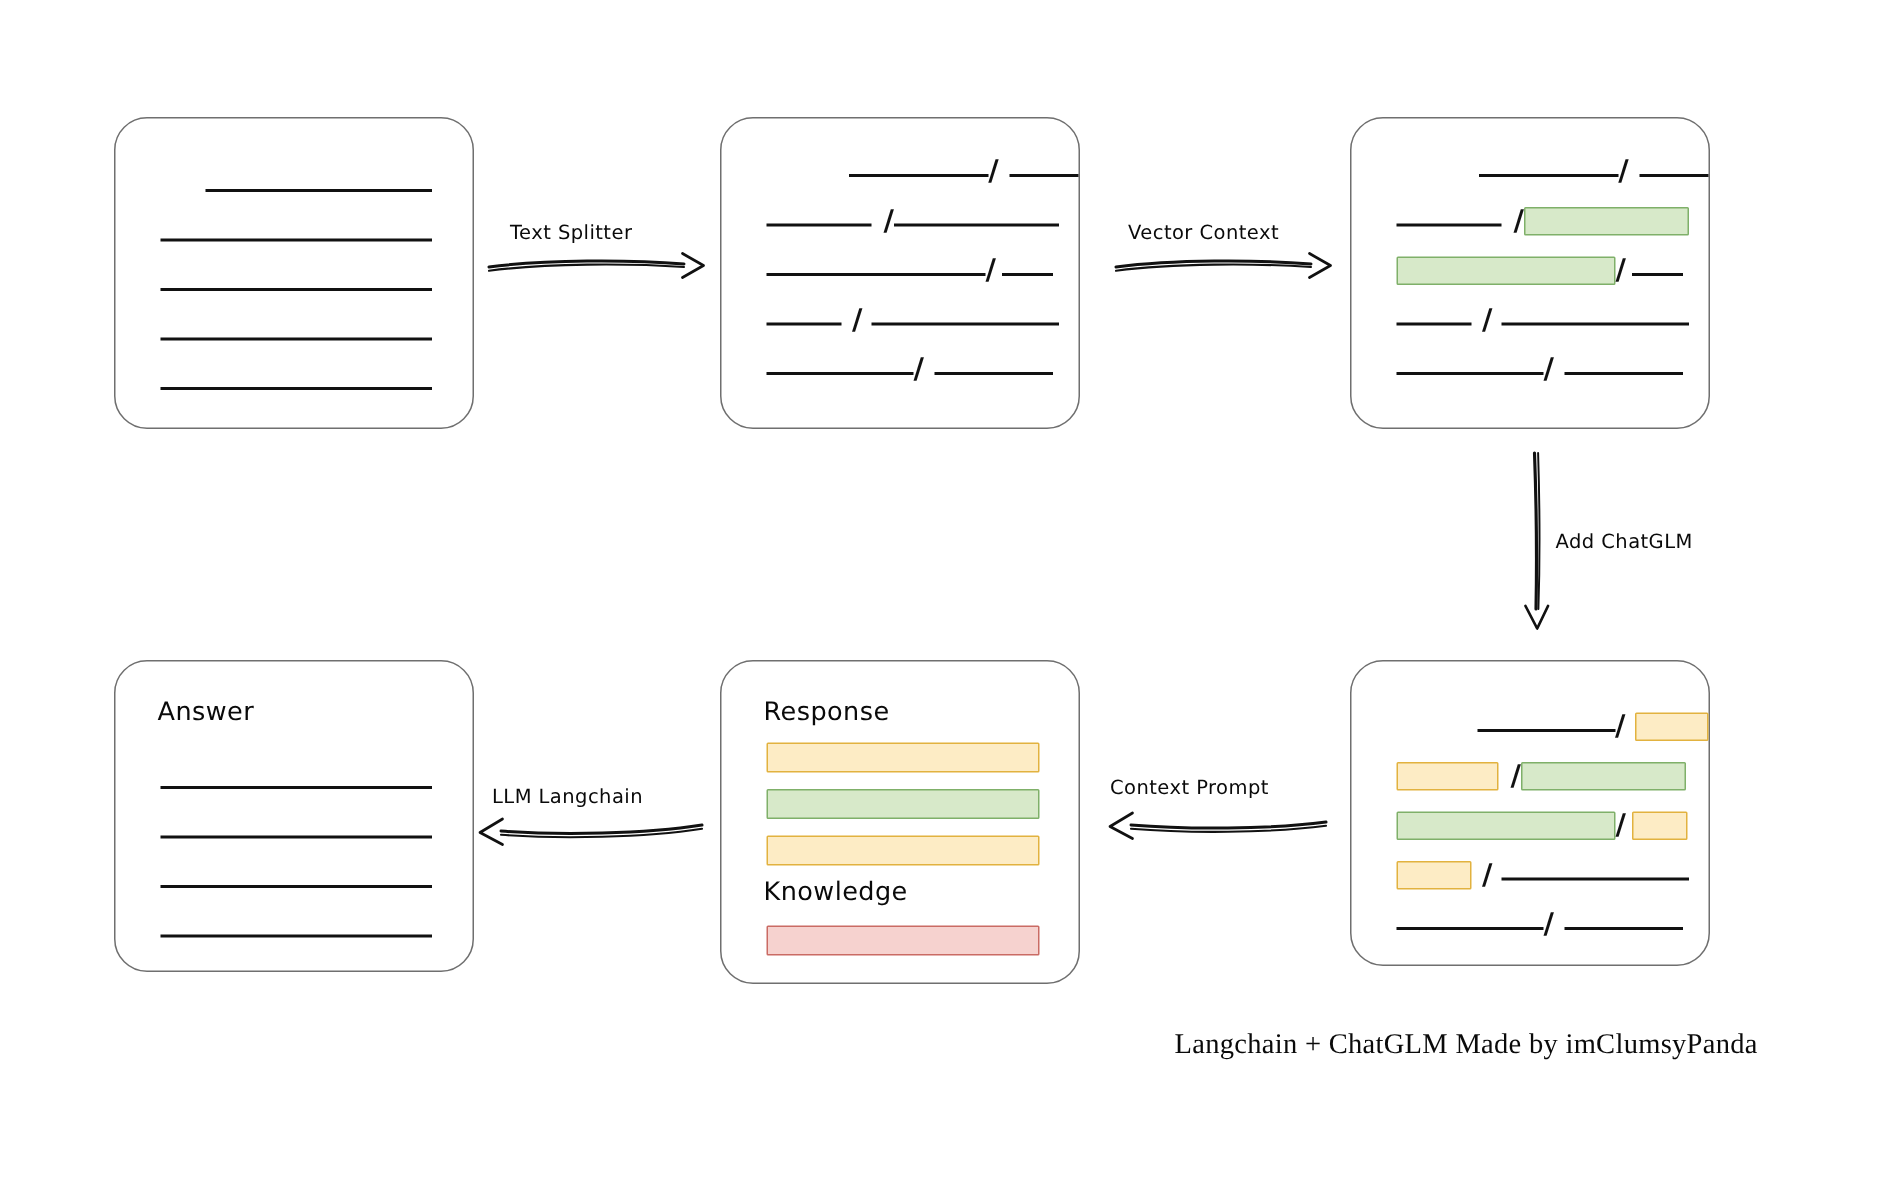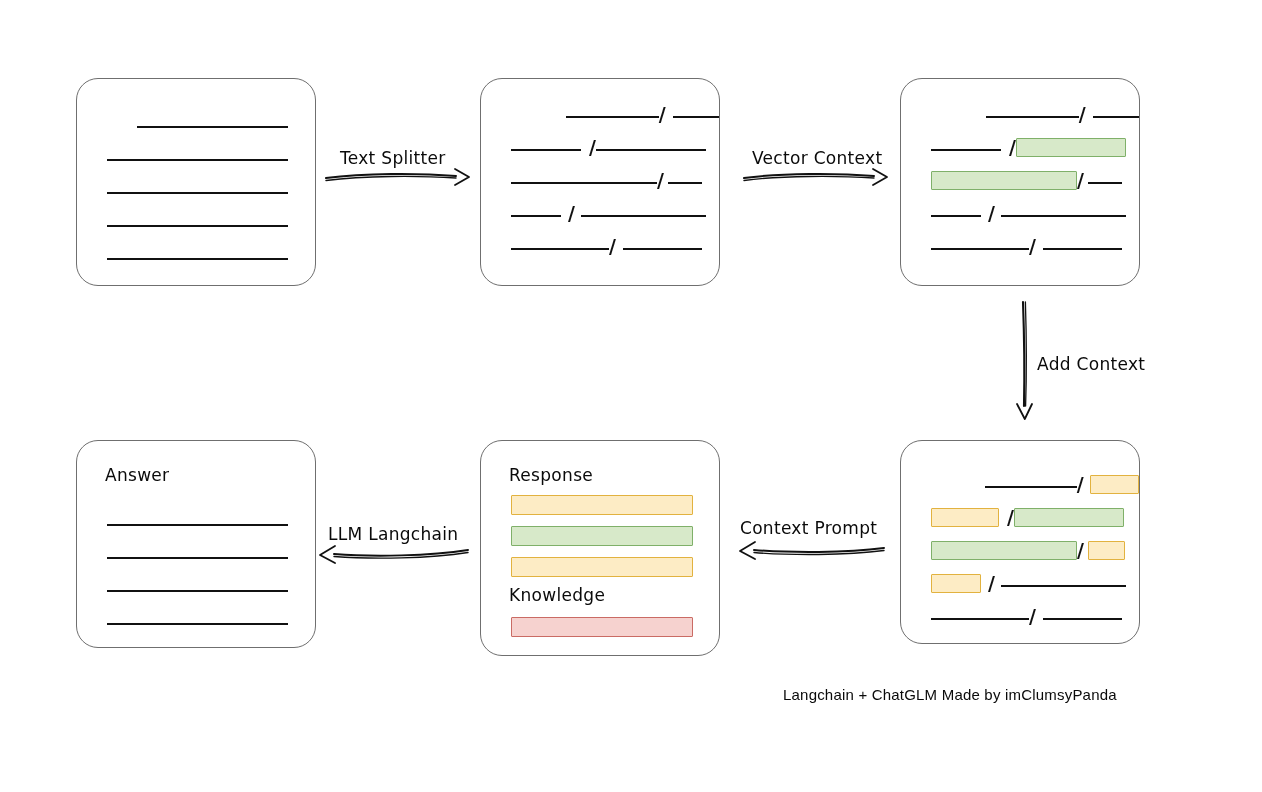--- a/index.html
+++ b/index.html
@@ -81,37 +81,37 @@
     border-radius: 1px;
   }
   .bar.green  { background: #d7e9c9; border: 1.6px solid #7fb069; }
   .bar.yellow { background: #fdecc5; border: 1.6px solid #e2b23f; }
   .bar.red    { background: #f6d2cf; border: 1.6px solid #ca6b64; }
 
   
   .label {
     position: absolute;
     font-family: "DejaVu Sans", sans-serif;
-    font-size: 17px;
+    font-size: 13px;
     letter-spacing: 0.3px;
     color: #0a0a0a;
     white-space: nowrap;
   }
   .card-title {
     position: absolute;
     font-family: "DejaVu Sans", sans-serif;
     font-size: 17px;
     letter-spacing: 0.3px;
     color: #0a0a0a;
     white-space: nowrap;
   }
   .footer {
     position: absolute;
-    font-family: Liberation Sans, sans-serif;
-    font-size: 15px;
+    font-family: Liberation Serif, serif;
+    font-size: 19px;
     letter-spacing: 0.2px;
     color: #0a0a0a;
     white-space: nowrap;
   }
 
   
   .arrow { position: absolute; }
   .arrow svg { display: block; overflow: visible; }
 </style>
 </head>
@@ -232,21 +232,21 @@
       </div>
   </div>
 
   <div class="arrow" style="left:1006px; top:300px; width:40px; height:122px;">
     <svg width="40" height="122" viewBox="0 0 40 122">
       <path d="M17,2 C18.4,40 18.6,76 18,106" fill="none" stroke="#111" stroke-width="2.1" stroke-linecap="round"></path>
       <path d="M19.4,2 C20.6,40 20.6,76 19.6,106" fill="none" stroke="#111" stroke-width="1.3" stroke-linecap="round"></path>
       <path d="M11,104 L18.8,119 L26,104" fill="none" stroke="#111" stroke-width="1.8" stroke-linejoin="round" stroke-linecap="round"></path>
     </svg>
   </div>
-  <div class="label" style="left:1037px; top:354px;">Add Context</div>
+  <div class="label" style="left:1037px; top:354px;">Add ChatGLM</div>
 
   <div class="card" style="left:900px; top:440px; width:240px; height:204px;">
     <div class="rows" id="rows-3">
         <div class="row" style="top: 38px; padding-left: 30px;">
           <span class="gap" style="width: 56px;"></span>
           <span class="seg" style="width: 94px;"></span>
           <span class="slash">/</span>
           <span class="gap" style="width: 7px;"></span>
           <span class="chip yellow" style="width: 50px;"></span>
         </div>

